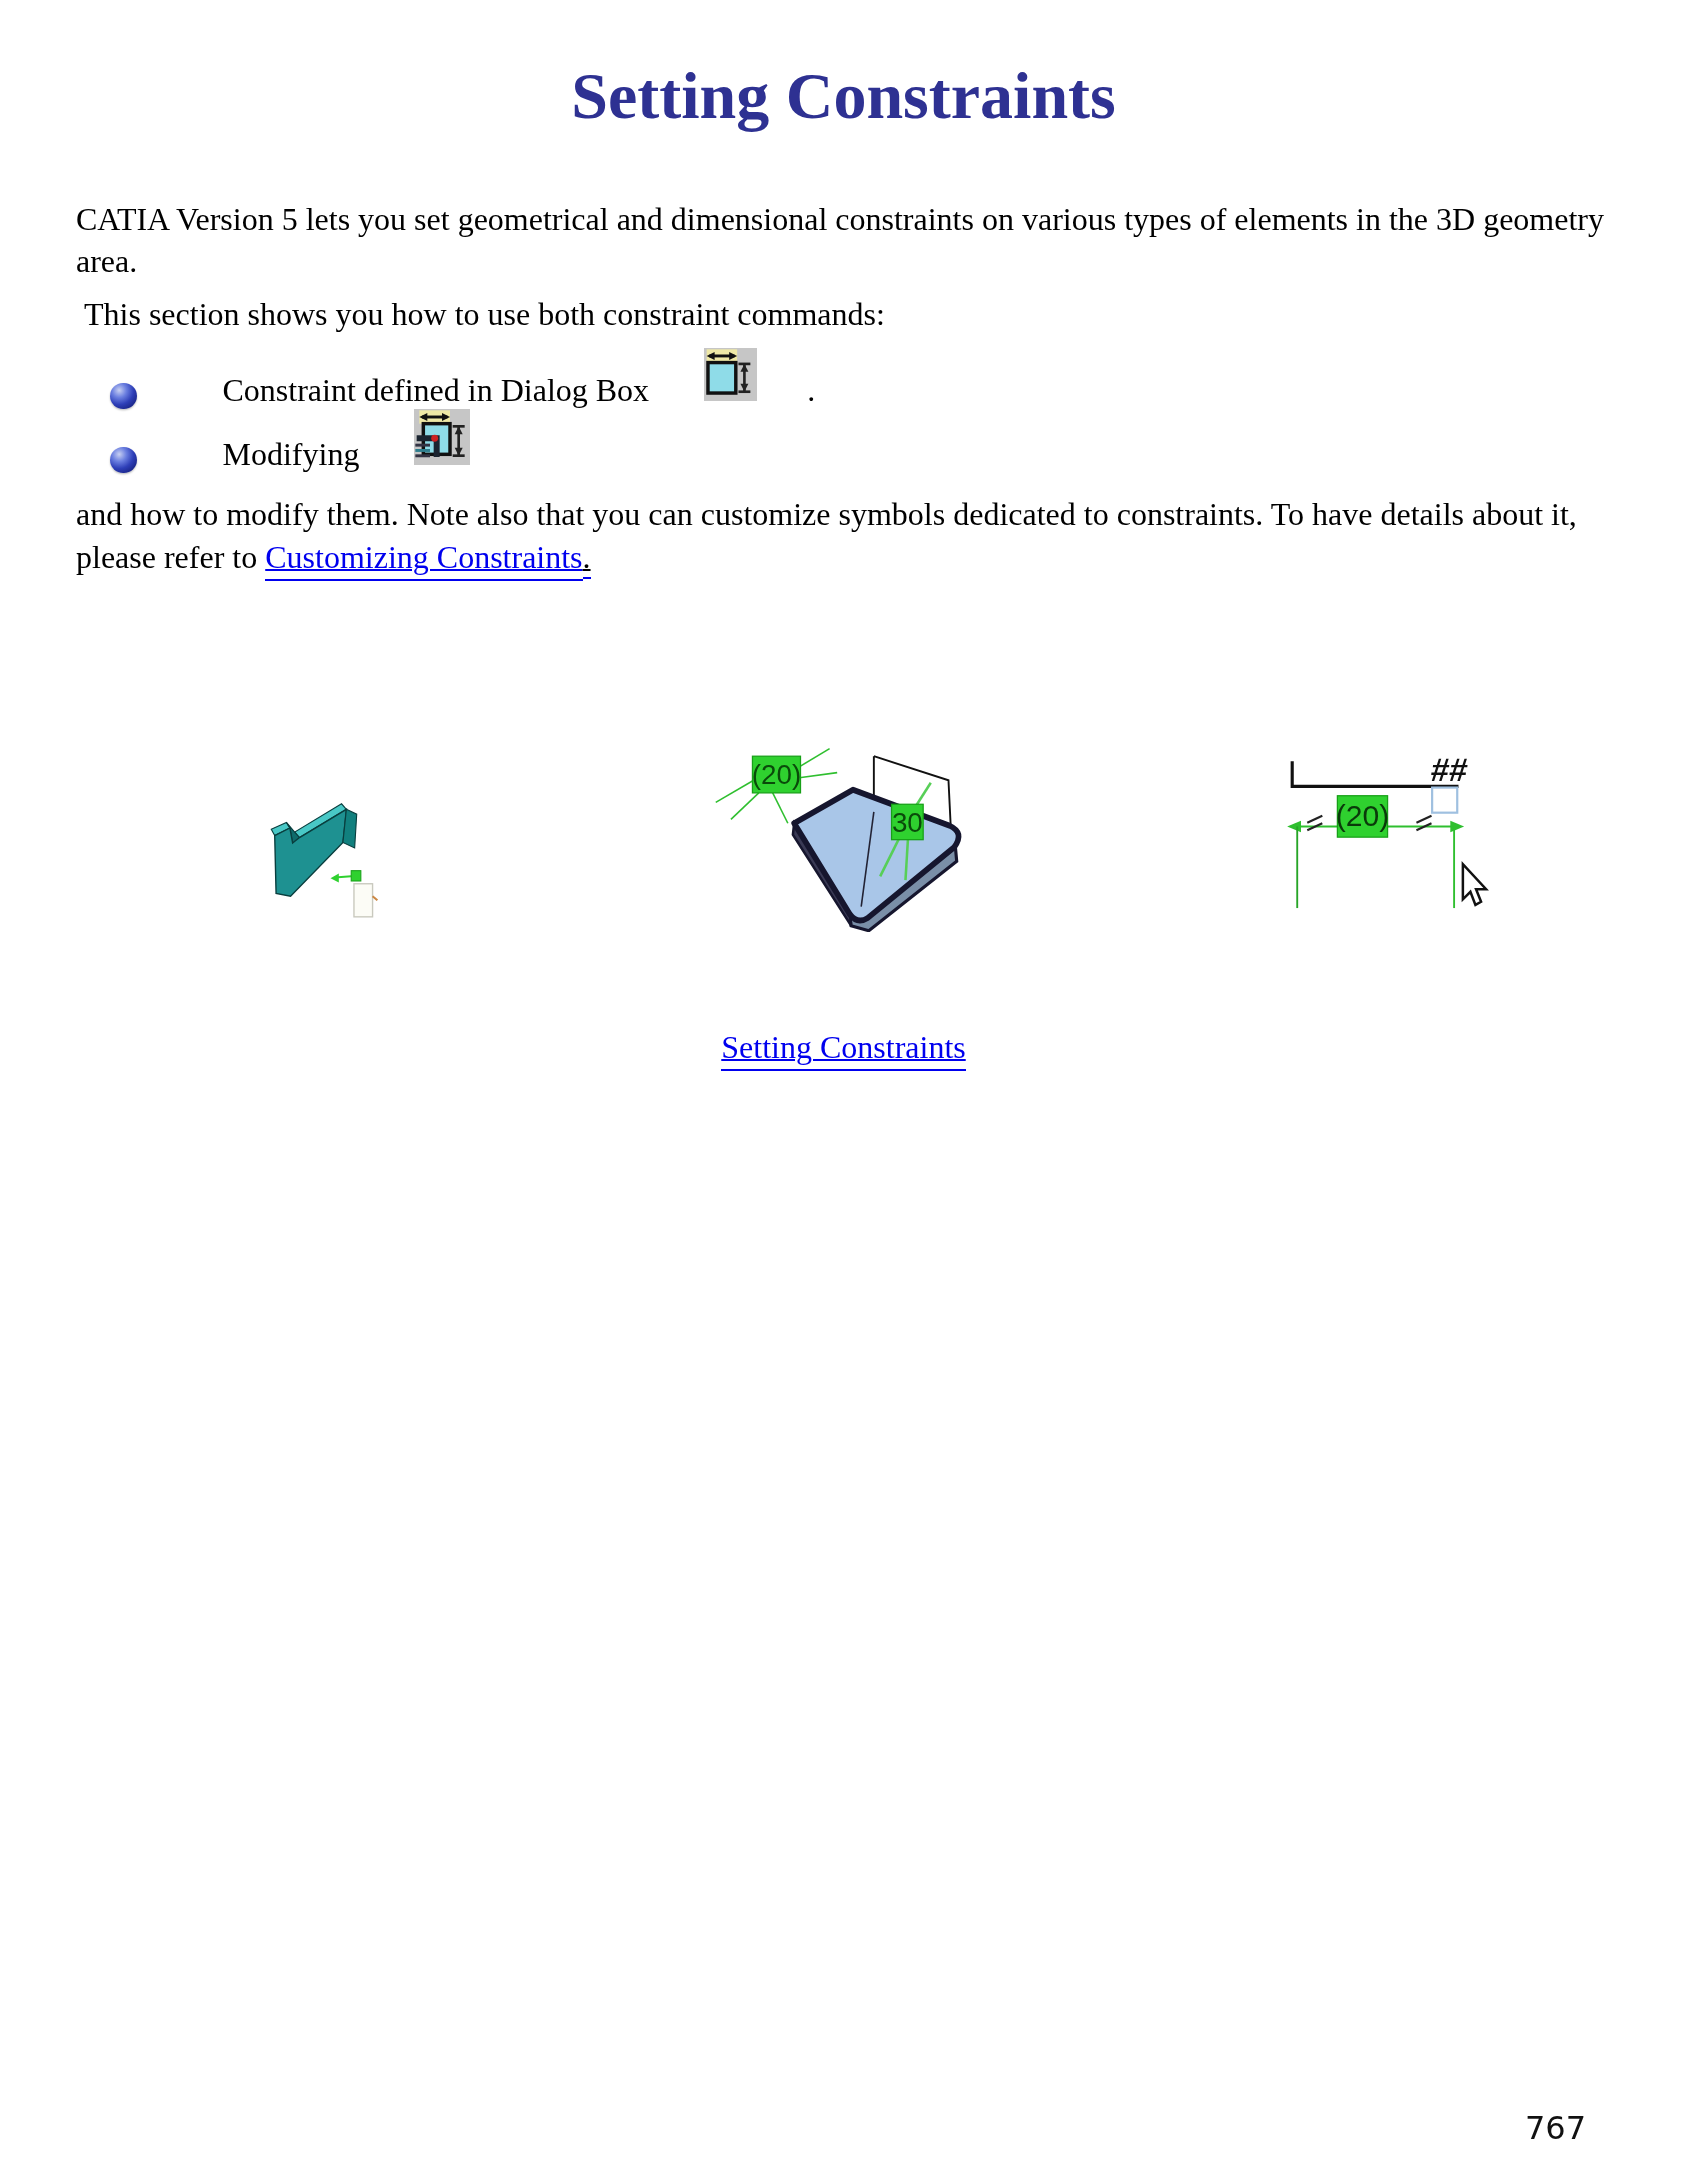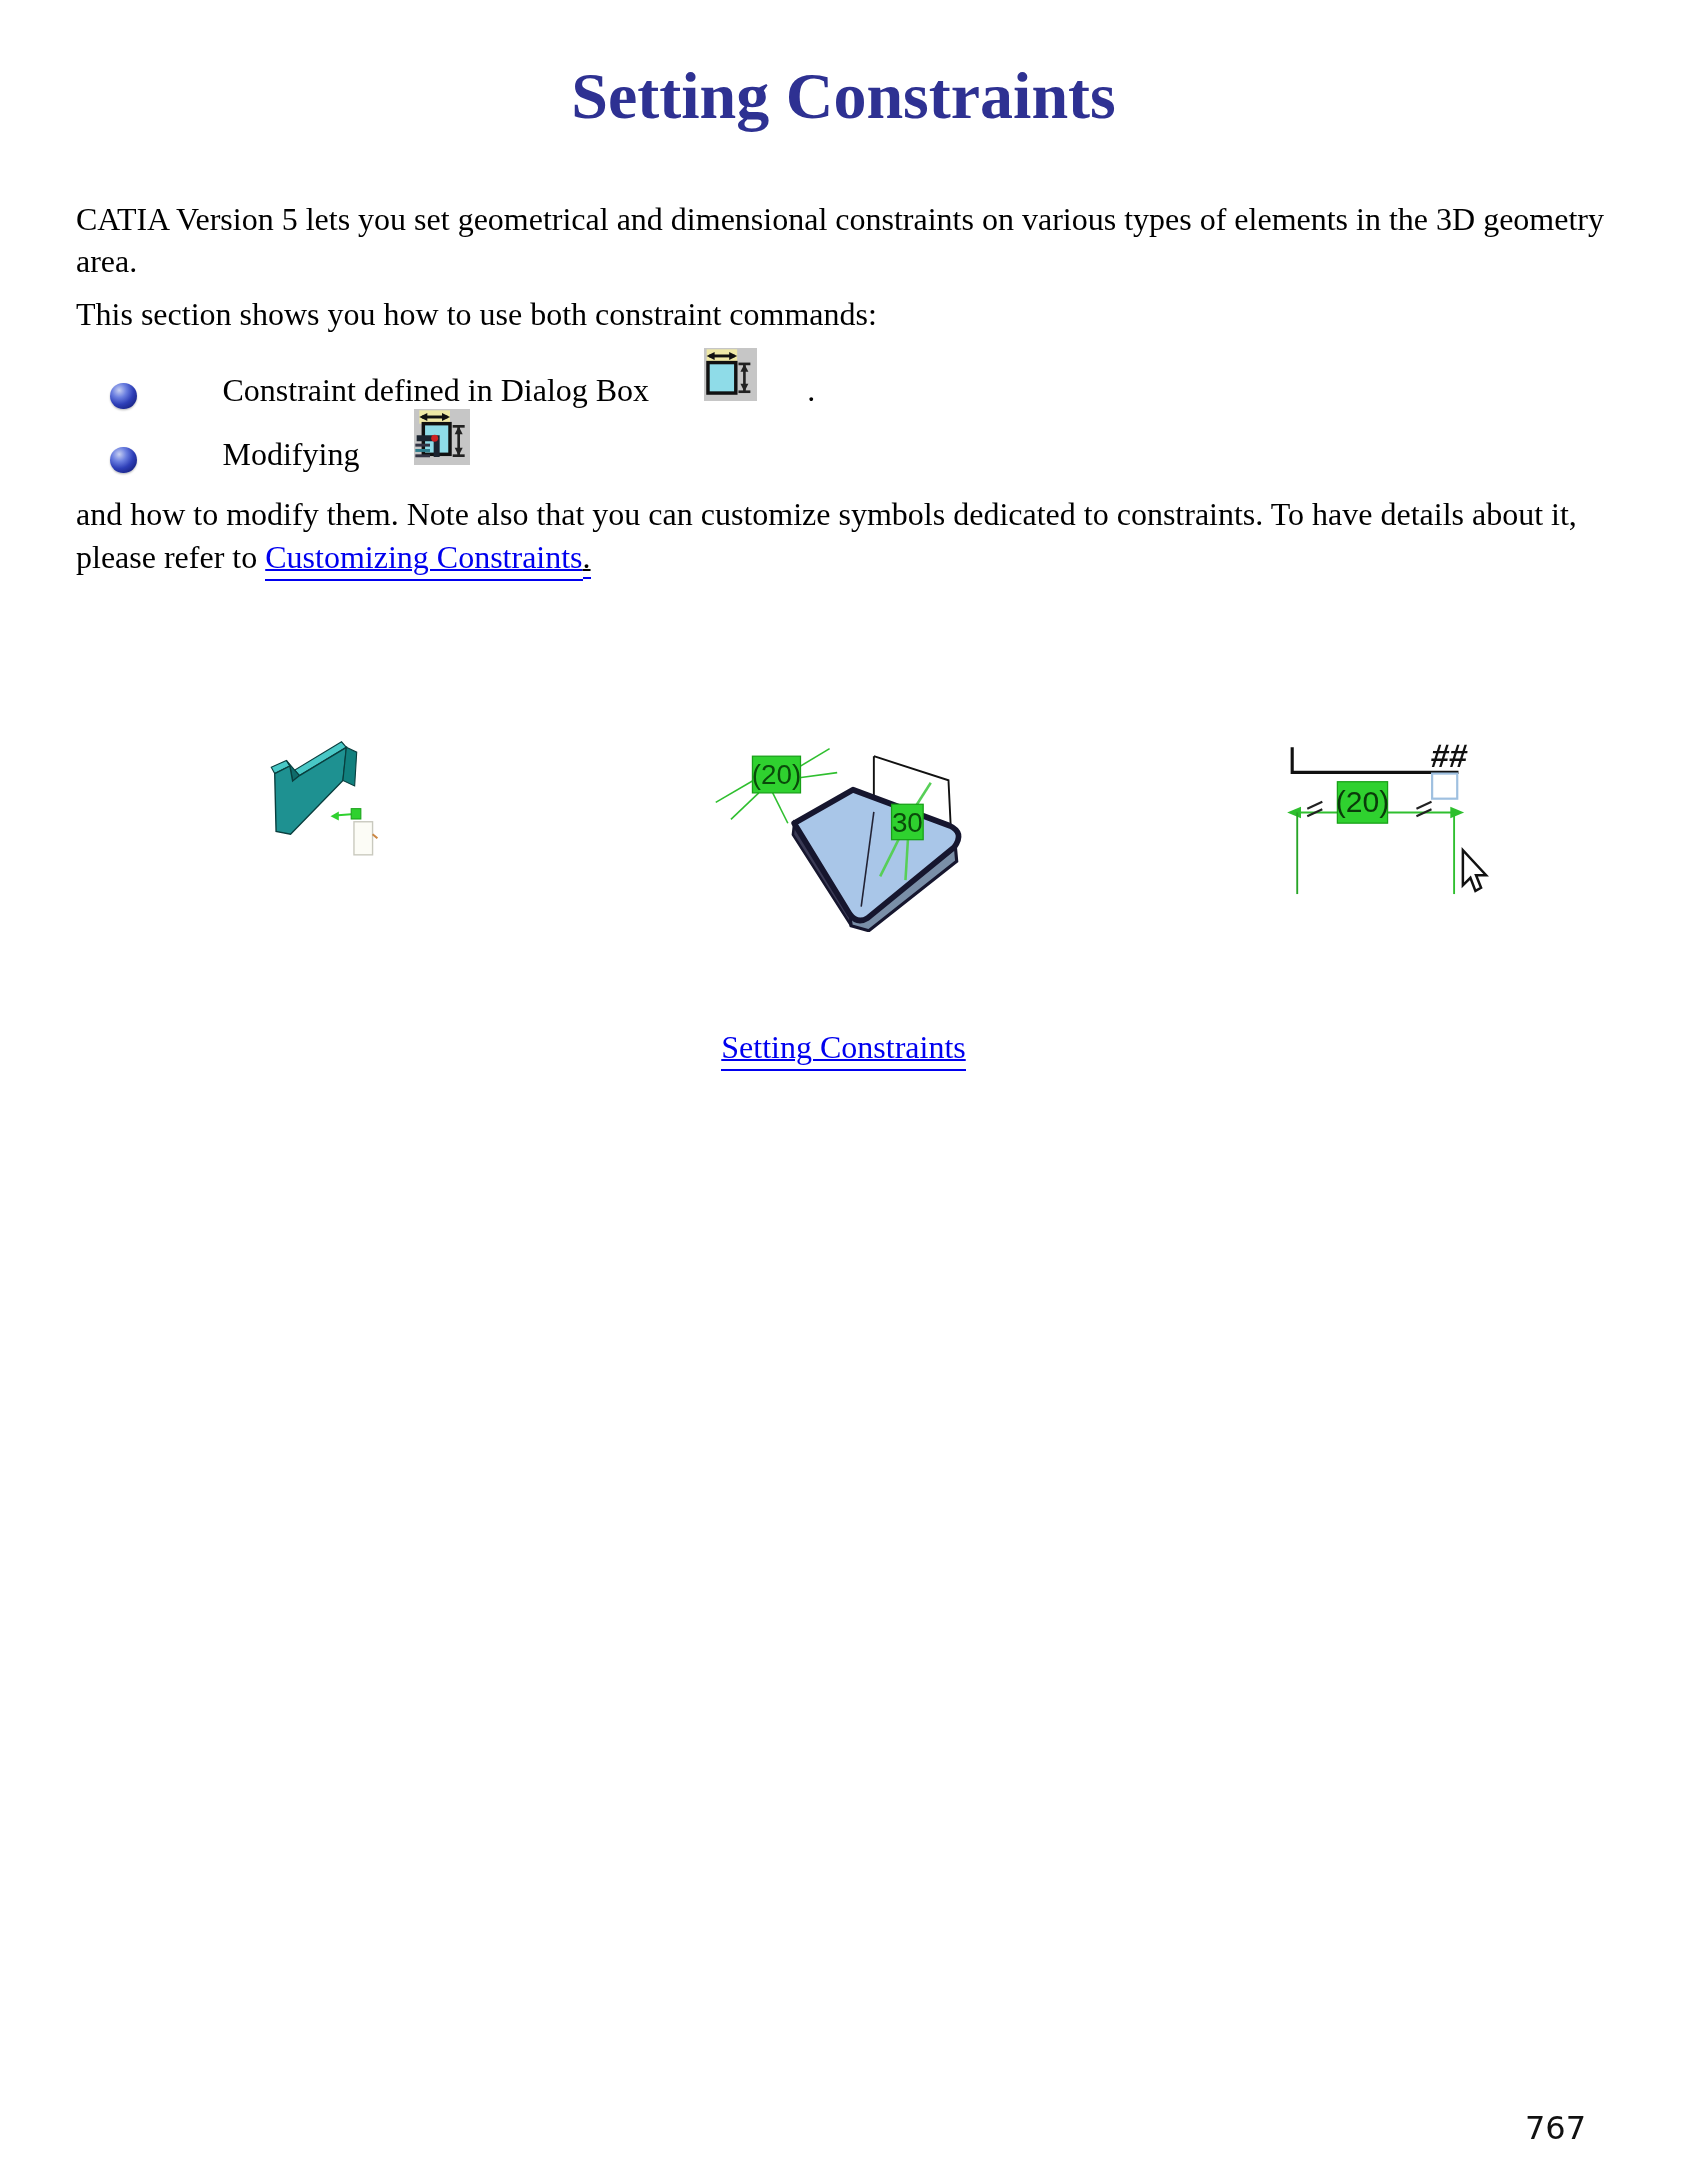--- a/index.html
+++ b/index.html
@@ -12,21 +12,21 @@
   .page { width:100%; height:100%; position:relative; padding:0 76px; overflow:hidden; }
 
   .doc-title {
     margin-top:58px; text-align:center;
     font-size:66px; font-weight:bold; color:#2E3192;
     letter-spacing:0;
   }
 
   .para { font-size:32px; line-height:1.32; }
   .para-1 { margin-top:64px; max-width:1542px; }
-  .para-2 { margin-top:10.6px; }
+  .para-2 { margin-top:10.6px;margin-left:8px; }
   .para-3 { margin-top:20px; max-width:1542px; }
 
   .bullet-list { list-style:none; margin-top:13.2px; }
   .bullet-item { display:flex; align-items:flex-end; min-height:61px; padding-left:34px; font-size:32px;gap:44px; }
   .bullet-sphere {
     width:26.5px; height:26.5px; border-radius:50%; flex:0 0 26.5px; margin-right:42px;
     background:radial-gradient(circle at 34% 28%, #c8d0f2 0%, #6b7fe0 28%, #2e3fb8 55%, #16207e 85%);
     box-shadow:0 1.3px 2px rgba(0,0,0,0.25);
   }
   .inline-icon { display:inline-block; vertical-align:middle; margin-left:10.6px; }
@@ -34,21 +34,21 @@
 
   .doc-link {
     color:#0000EE; text-decoration:underline; text-decoration-thickness:2px;
     border-bottom:2px solid #0000EE; padding-bottom:4px; cursor:pointer;
   }
   .doc-link-period {
     color:#000000; text-decoration:underline; text-decoration-thickness:2px;
     border-bottom:2px solid #0000EE; padding-bottom:2px;
   }
 
-  .gallery-row { display:flex; width:100%; margin-top:139px; align-items:flex-start;gap:36px; }
+  .gallery-row { display:flex; width:100%; margin-top:139px; align-items:flex-end;gap:36px; }
   .gallery-cell { flex:1 1 0; display:flex; justify-content:center; align-items:center; }
 
   .caption-row { display:flex; width:100%; margin-top:93px; align-items:center; }
   .caption-cell { flex:1 1 0; text-align:center; font-size:32px; line-height:1.42; }
   .caption-cell .doc-link { display:inline; }
   .caption-mid-constrain { max-width:556px; margin:0 auto; }
 
   .page-number {
     position:absolute; top:2109px; left:1525px;
     font-family:"DejaVu Sans","Liberation Sans",sans-serif;

